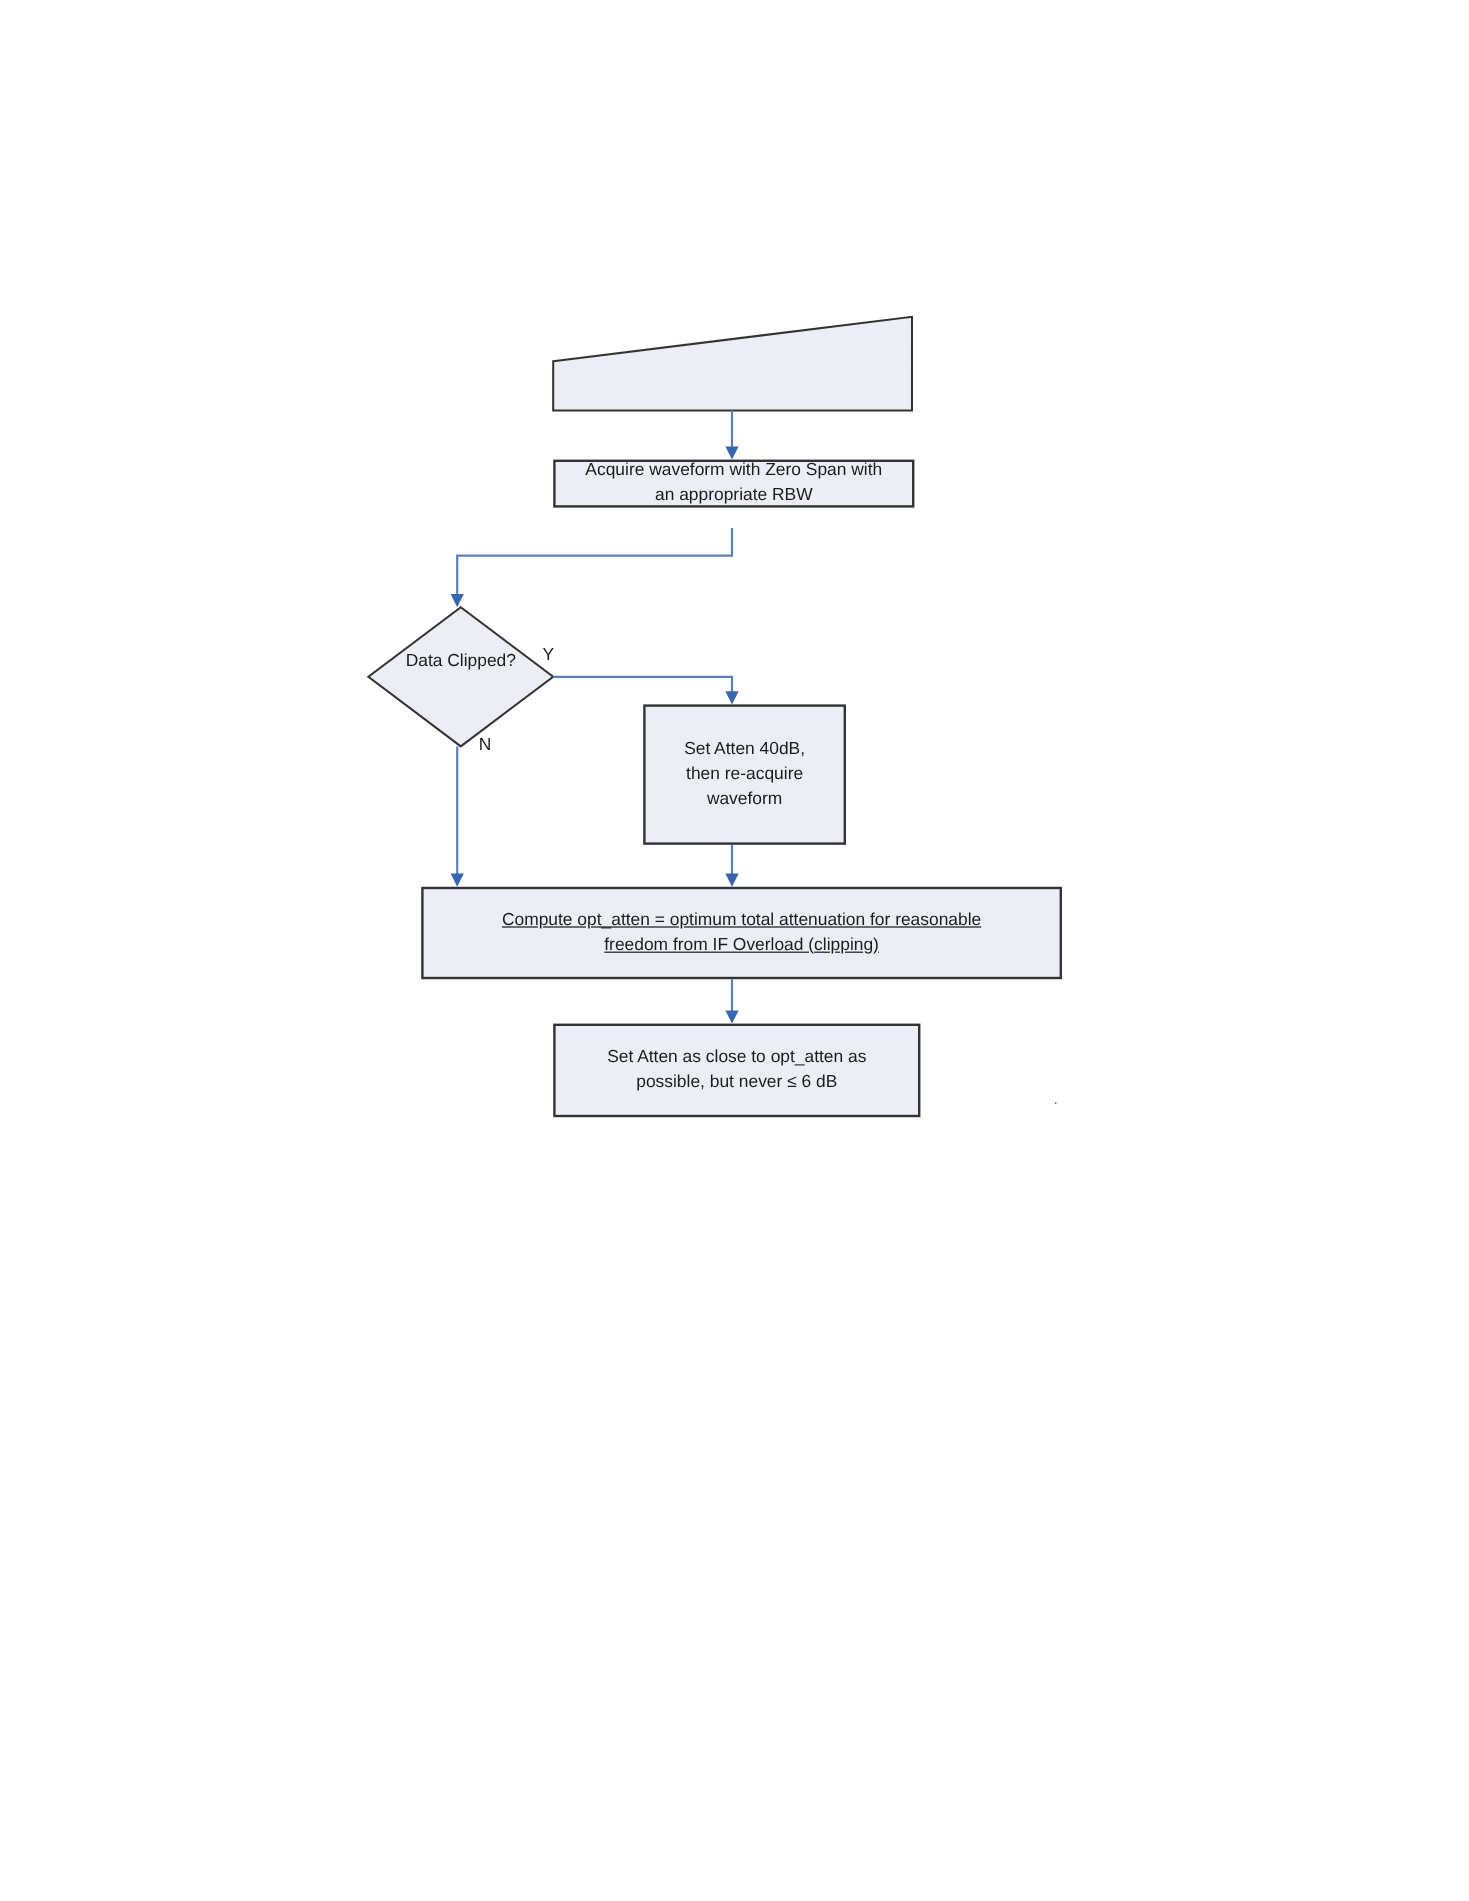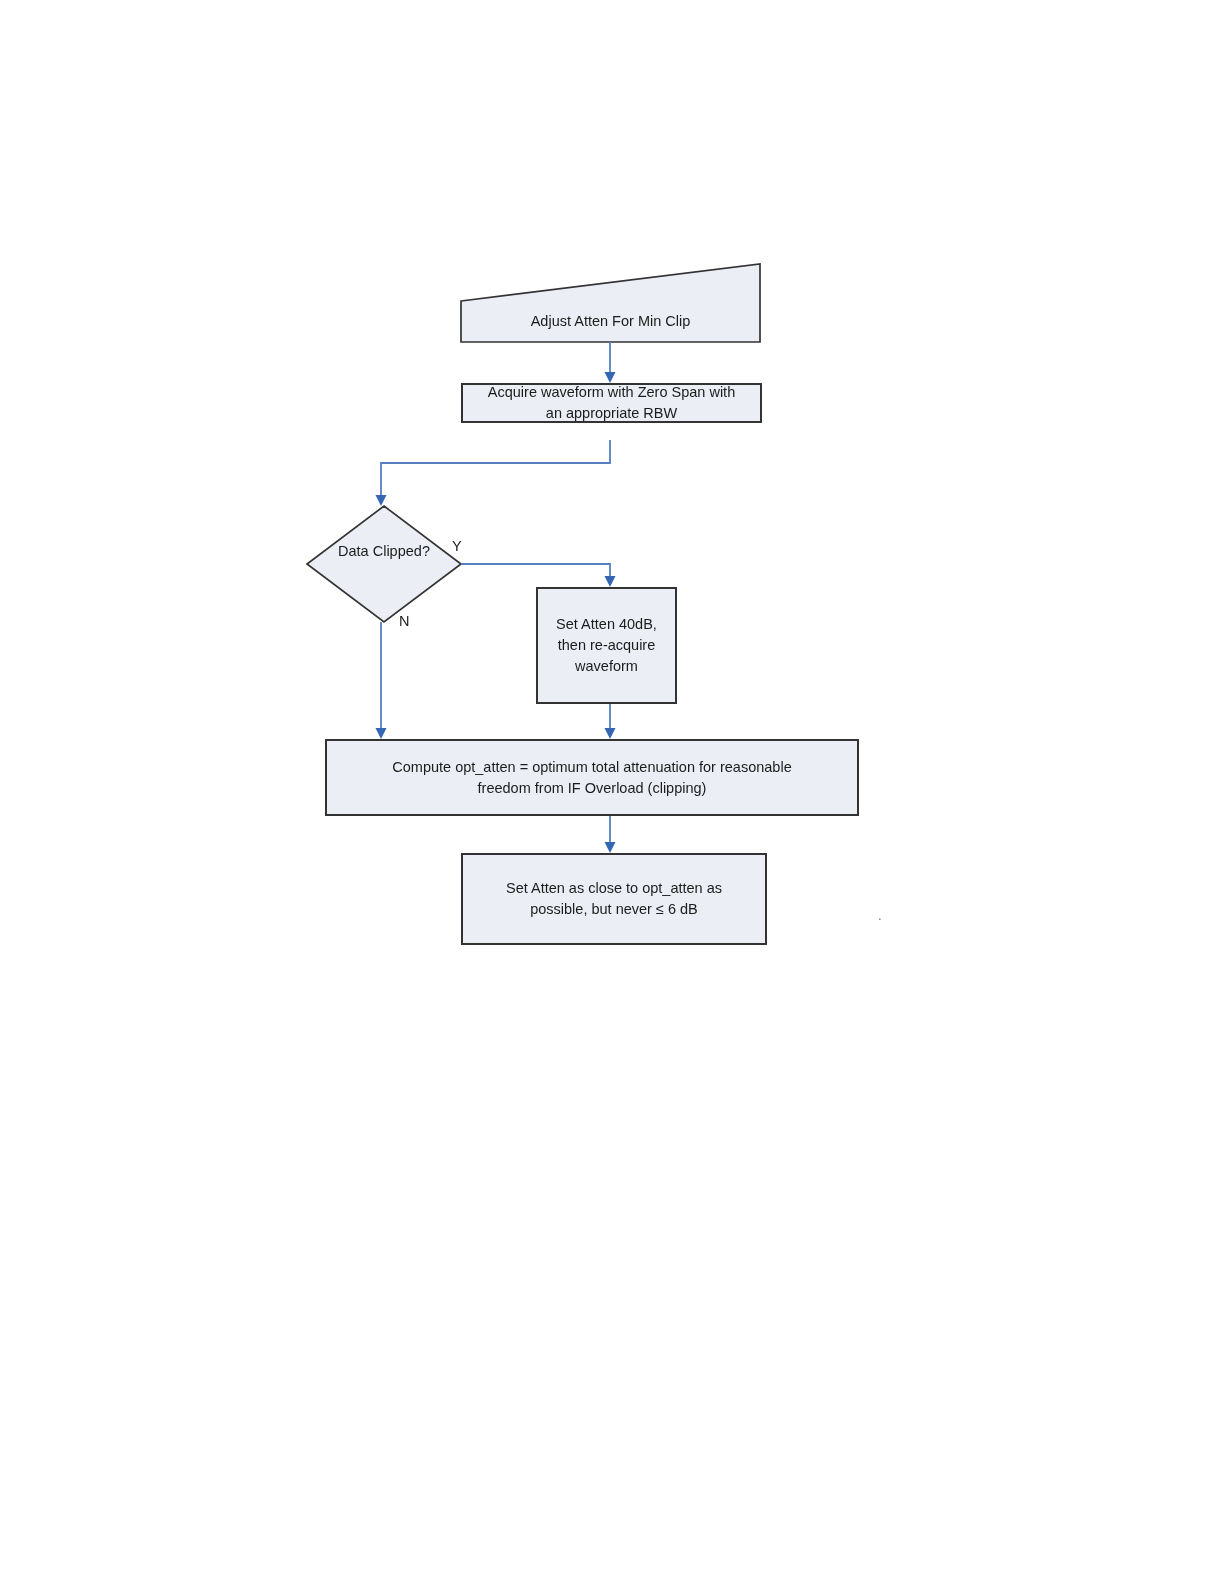--- a/index.html
+++ b/index.html
@@ -73,43 +73,42 @@
     <path class="connector" d="M381 622 L381 729"></path>
     <polygon class="arrowhead" points="375.5,728 386.5,728 381,739"></polygon>
 
     <path class="connector" d="M610 704 L610 729"></path>
     <polygon class="arrowhead" points="604.5,728 615.5,728 610,739"></polygon>
 
     <path class="connector" d="M610 816 L610 843"></path>
     <polygon class="arrowhead" points="604.5,842 615.5,842 610,853"></polygon>
   </svg>
 
-  <div class="float-label" style="left:461px; top:300px; width:299px; height:42px;">Adjust Atten For Min Clip</div>
 
   <div class="node" style="left:461px; top:383px; width:301px; height:40px;">
     <span class="node-label">Acquire waveform with Zero Span with
 an appropriate RBW</span>
   </div>
 
   <div class="float-label" style="left:307px; top:530px; width:154px; height:42px;">Data Clipped?</div>
 
   <div class="branch-label" style="left:452px; top:538px;">Y</div>
   <div class="branch-label" style="left:399px; top:613px;">N</div>
 
-  <div class="node" style="left:536px; top:587px; width:141px; height:117px;">
+  <div class="node" style="left:536px; top:587px; width:169px; height:117px;">
     <span class="node-label">Set Atten 40dB,
 then re-acquire
 waveform</span>
   </div>
 
-  <div class="node" style="left:325px; top:739px; width:534px; height:77px;">
+  <div class="node" style="left:351px; top:739px; width:534px; height:77px;text-decoration:underline;">
     <span class="node-label">Compute opt_atten = optimum total attenuation for reasonable
 freedom from IF Overload (clipping)</span>
   </div>
 
-  <div class="node" style="left:461px; top:853px; width:306px; height:92px;">
+  <div class="node" style="left:461px; top:853px; width:306px; height:78px;">
     <span class="node-label">Set Atten as close to opt_atten as
 possible, but never ≤ 6 dB</span>
   </div>
 
   <div class="stray" style="left:878px; top:908px;">.</div>
 
 </div>
 
 </body></html>

